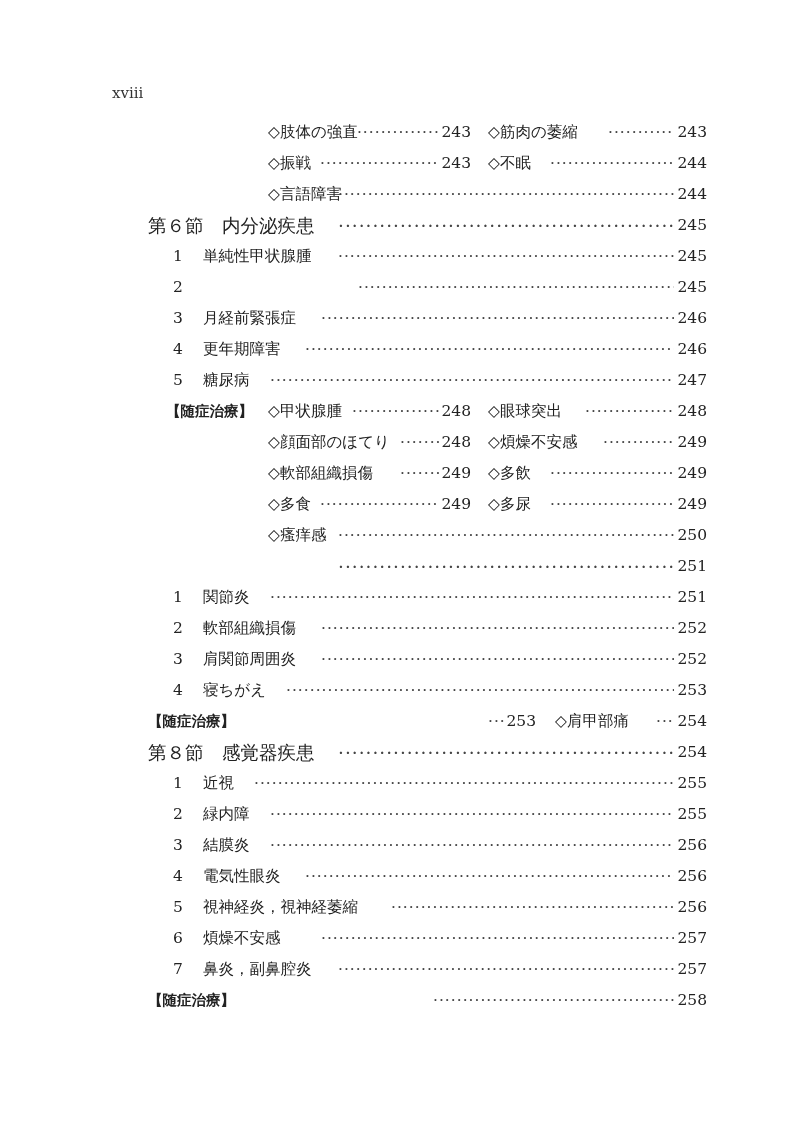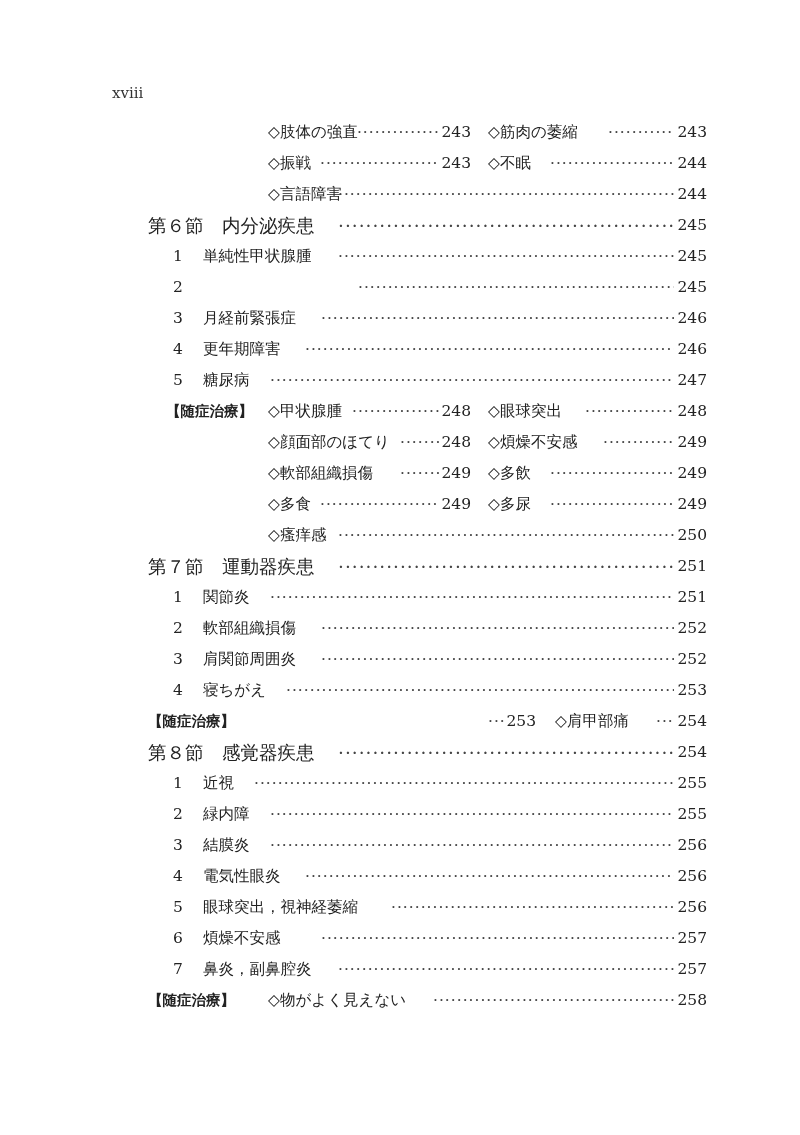--- a/index.html
+++ b/index.html
@@ -111,21 +111,20 @@
   <span class="lead" style="left:532px;width:124px"></span>
     <span class="pg" style="left:656px;width:33px">249</span>
 </div>
 <div class="row" style="top:520px">
   <span class="sub" style="left:250px"><span>◇</span><span>瘙痒感</span></span>
   <span class="lead" style="left:320px;width:336px"></span>
     <span class="pg" style="left:656px;width:33px">250</span>
 </div>
 
 <div class="row heading" style="top:551px">
-  <span class="lbl">第７節　運動器疾患</span>
   <span class="lead" style="left:320px;width:336px"></span>
   <span class="pg" style="left:656px;width:33px;font-size:15.5px">251</span>
 </div>
 <div class="row" style="top:582px">
   <span class="num">1</span>
     <span class="lbl">関節炎</span>
   <span class="lead" style="left:252px;width:404px"></span>
     <span class="pg" style="left:656px;width:33px">251</span>
 </div>
 <div class="row" style="top:613px">
@@ -179,34 +178,33 @@
     <span class="pg" style="left:656px;width:33px">256</span>
 </div>
 <div class="row" style="top:861px">
   <span class="num">4</span>
     <span class="lbl">電気性眼炎</span>
   <span class="lead" style="left:287px;width:369px"></span>
     <span class="pg" style="left:656px;width:33px">256</span>
 </div>
 <div class="row" style="top:892px">
   <span class="num">5</span>
-    <span class="lbl">眼球突出，視神経萎縮</span>
+    <span class="lbl">視神経炎，視神経萎縮</span>
   <span class="lead" style="left:373px;width:283px"></span>
     <span class="pg" style="left:656px;width:33px">256</span>
 </div>
 <div class="row" style="top:923px">
   <span class="num">6</span>
     <span class="lbl">煩燥不安感</span>
   <span class="lead" style="left:303px;width:353px"></span>
     <span class="pg" style="left:656px;width:33px">257</span>
 </div>
 <div class="row" style="top:954px">
   <span class="num">7</span>
     <span class="lbl">鼻炎，副鼻腔炎</span>
   <span class="lead" style="left:320px;width:336px"></span>
     <span class="pg" style="left:656px;width:33px">257</span>
 </div>
 <div class="row" style="top:985px">
   <span class="tag" style="left:130px">【随症治療】</span>
-  <span class="sub" style="left:250px"><span>◇</span><span>物がよく見えない</span></span>
   <span class="lead" style="left:415px;width:241px"></span>
     <span class="pg" style="left:656px;width:33px">258</span>
 </div>
 
 </body></html>

